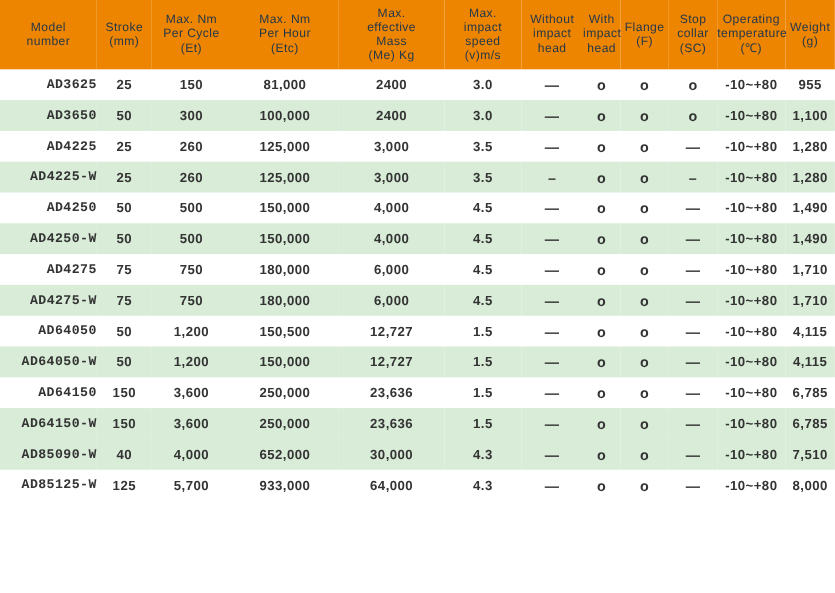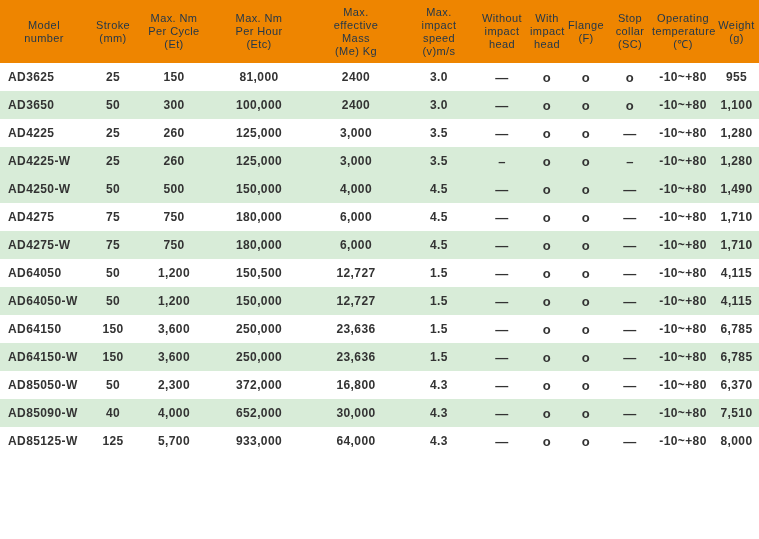--- a/index.html
+++ b/index.html
@@ -39,22 +39,23 @@
     text-align: center;
     vertical-align: middle;
     padding: 0;
     white-space: nowrap;
   }
   tbody tr.alt {
     background: var(--row-alt, #D8ECD8);
     margin-top: 32px;
   }
   tbody td.align-left {
-    text-align: left;
+    text-align: right;
     padding-left: 8px;
+    font-family: Liberation Mono, monospace;
   }
   tbody td.mark {
     font-size: 13px;
     line-height: 13px;
   }
 </style>
 </head>
 <body>
 
 <div class="page">
@@ -161,20 +162,34 @@
           <td>125,000</td>
           <td>3,000</td>
           <td>3.5</td>
           <td class="mark">–</td>
           <td class="mark">o</td>
           <td class="mark">o</td>
           <td class="mark">–</td>
           <td>-10~+80</td>
           <td>1,280</td>
         </tr>
+        <tr>
+          <td class="align-left">AD4250</td>
+          <td>50</td>
+          <td>500</td>
+          <td>150,000</td>
+          <td>4,000</td>
+          <td>4.5</td>
+          <td class="mark">—</td>
+          <td class="mark">o</td>
+          <td class="mark">o</td>
+          <td class="mark">—</td>
+          <td>-10~+80</td>
+          <td>1,490</td>
+        </tr>
         <tr class="alt">
           <td class="align-left">AD4250-W</td>
           <td>50</td>
           <td>500</td>
           <td>150,000</td>
           <td>4,000</td>
           <td>4.5</td>
           <td class="mark">—</td>
           <td class="mark">o</td>
           <td class="mark">o</td>
@@ -259,34 +274,20 @@
           <td>250,000</td>
           <td>23,636</td>
           <td>1.5</td>
           <td class="mark">—</td>
           <td class="mark">o</td>
           <td class="mark">o</td>
           <td class="mark">—</td>
           <td>-10~+80</td>
           <td>6,785</td>
         </tr>
-        <tr>
-          <td class="align-left">AD85050-W</td>
-          <td>50</td>
-          <td>2,300</td>
-          <td>372,000</td>
-          <td>16,800</td>
-          <td>4.3</td>
-          <td class="mark">—</td>
-          <td class="mark">o</td>
-          <td class="mark">o</td>
-          <td class="mark">—</td>
-          <td>-10~+80</td>
-          <td>6,370</td>
-        </tr>
         <tr class="alt">
           <td class="align-left">AD85090-W</td>
           <td>40</td>
           <td>4,000</td>
           <td>652,000</td>
           <td>30,000</td>
           <td>4.3</td>
           <td class="mark">—</td>
           <td class="mark">o</td>
           <td class="mark">o</td>

